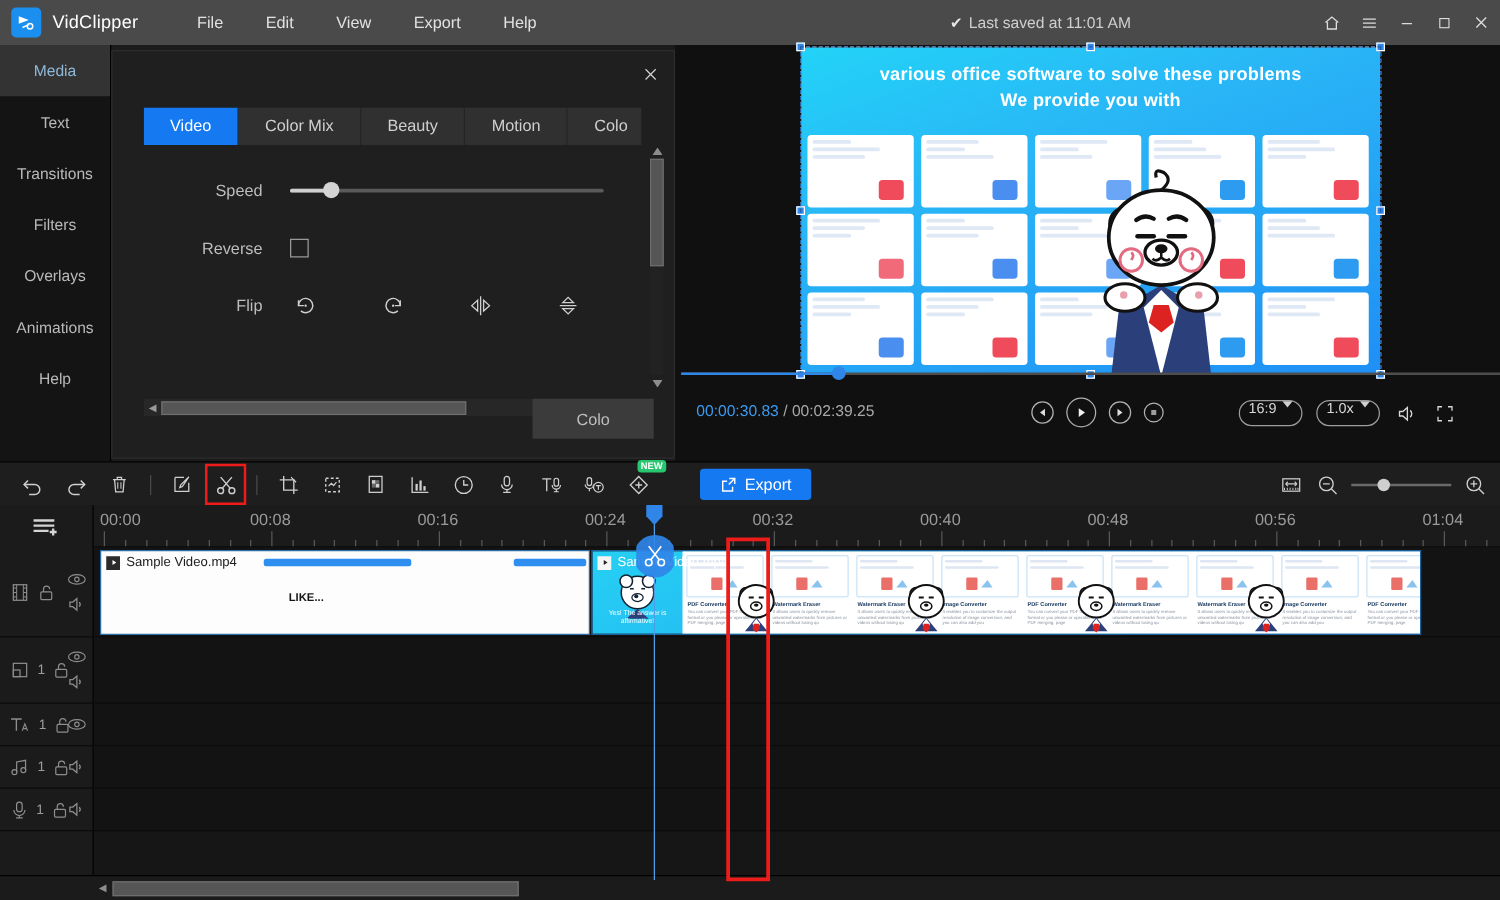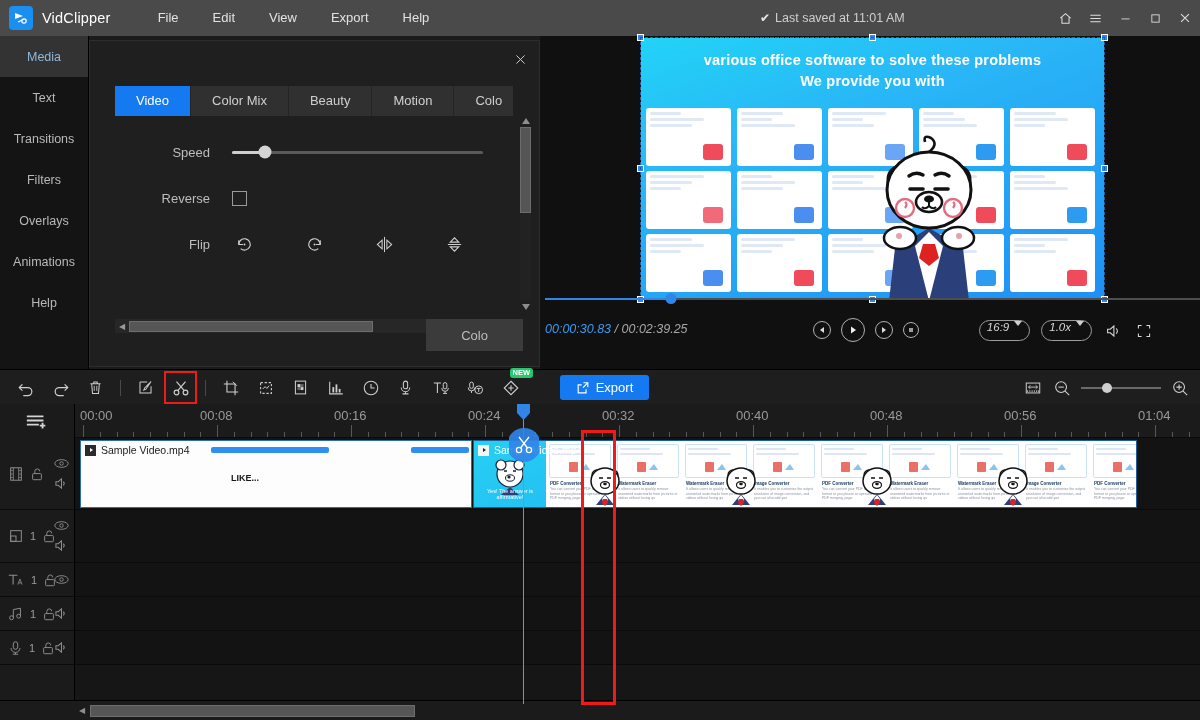--- a/index.html
+++ b/index.html
@@ -112,21 +112,21 @@
   .pcard .bar { height:3px; background:#dfe8f5; border-radius:2px; margin-bottom:3px; }
   .pcard .bar.w40{width:40%} .pcard .bar.w70{width:70%} .pcard .bar.w55{width:55%}
   .pcard .blob { position:absolute; right:8px; bottom:6px; width:20px; height:16px; border-radius:3px; }
   .bear { position:absolute; left:224px; top:78px; width:128px; height:185px; }
 
   .scrub-bar { position:absolute; left:545px; top:296px; width:655px; height:5px; }
   .scrub-line { position:absolute; left:0; top:2px; width:100%; height:2px; background:#4e4e4e; }
   .scrub-prog { position:absolute; left:0; top:2px; width:19.3%; height:2px; background:#2f86e8; }
   .scrub-knob { position:absolute; left:19.3%; top:-3px; transform:translateX(-50%); width:11px; height:11px; border-radius:50%; background:#2f86e8; cursor:pointer; }
 
-  .ctrlbar { position:absolute; left:528px; top:310px; width:636px; height:42px;font-style:italic; }
+  .ctrlbar { position:absolute; left:540px; top:310px; width:636px; height:42px; }
   .timecode { position:absolute; left:17px; top:12px; font-size:12.5px; }
   .timecode .cur { color:#3a9bf0; }
   .timecode .sep, .timecode .tot { color:#a8a8a8; }
   .transport { position:absolute; left:285px; top:8px; display:flex; align-items:center; gap:10px; }
   .tbtn { border:1px solid #b0b0b0; border-radius:50%; display:flex; align-items:center; justify-content:center; cursor:pointer; color:#dcdcdc; }
   .tbtn.sm { width:18px; height:18px; } .tbtn.lg { width:24px; height:24px; } .tbtn.xs { width:16px; height:16px; }
   .rightctrls { position:absolute; right:10px; top:10px; display:flex; align-items:center; gap:11px; }
   .pill {
     height:21px; padding:0 7px; border:1px solid #9d9d9d; border-radius:11px;
     display:flex; gap:5px; font-size:11.5px; color:#d8d8d8; cursor:pointer;

